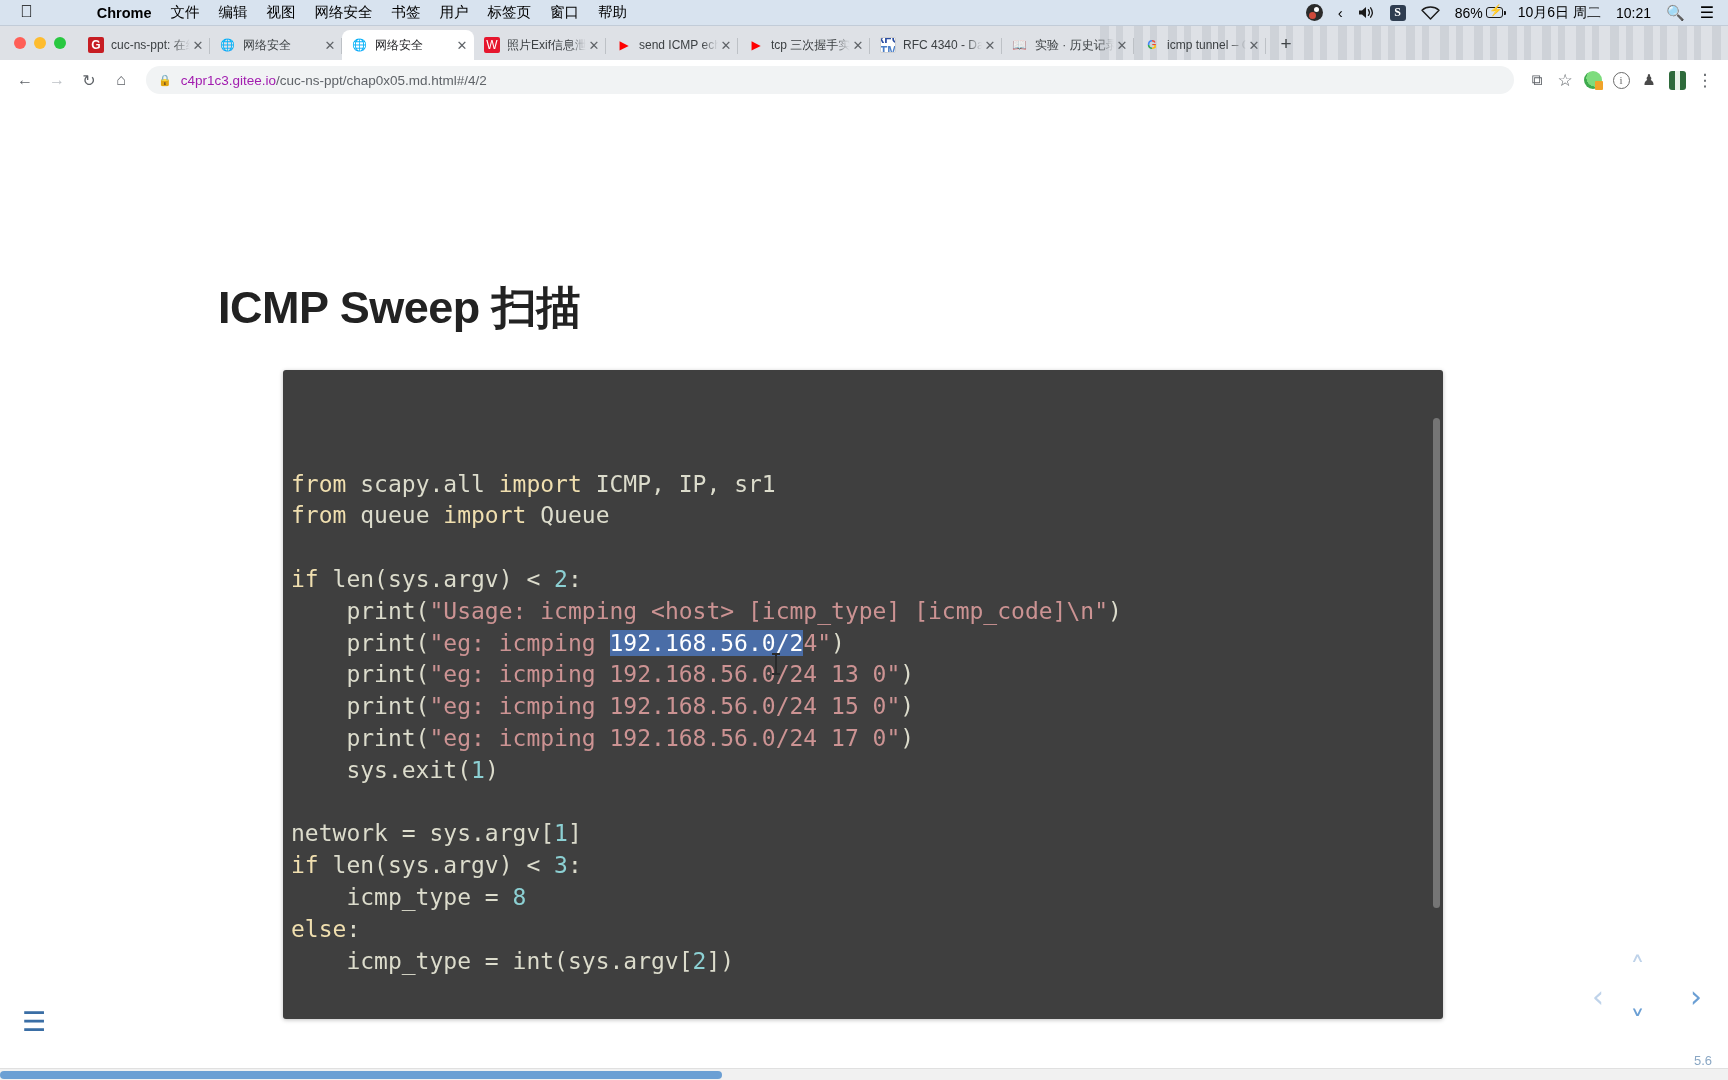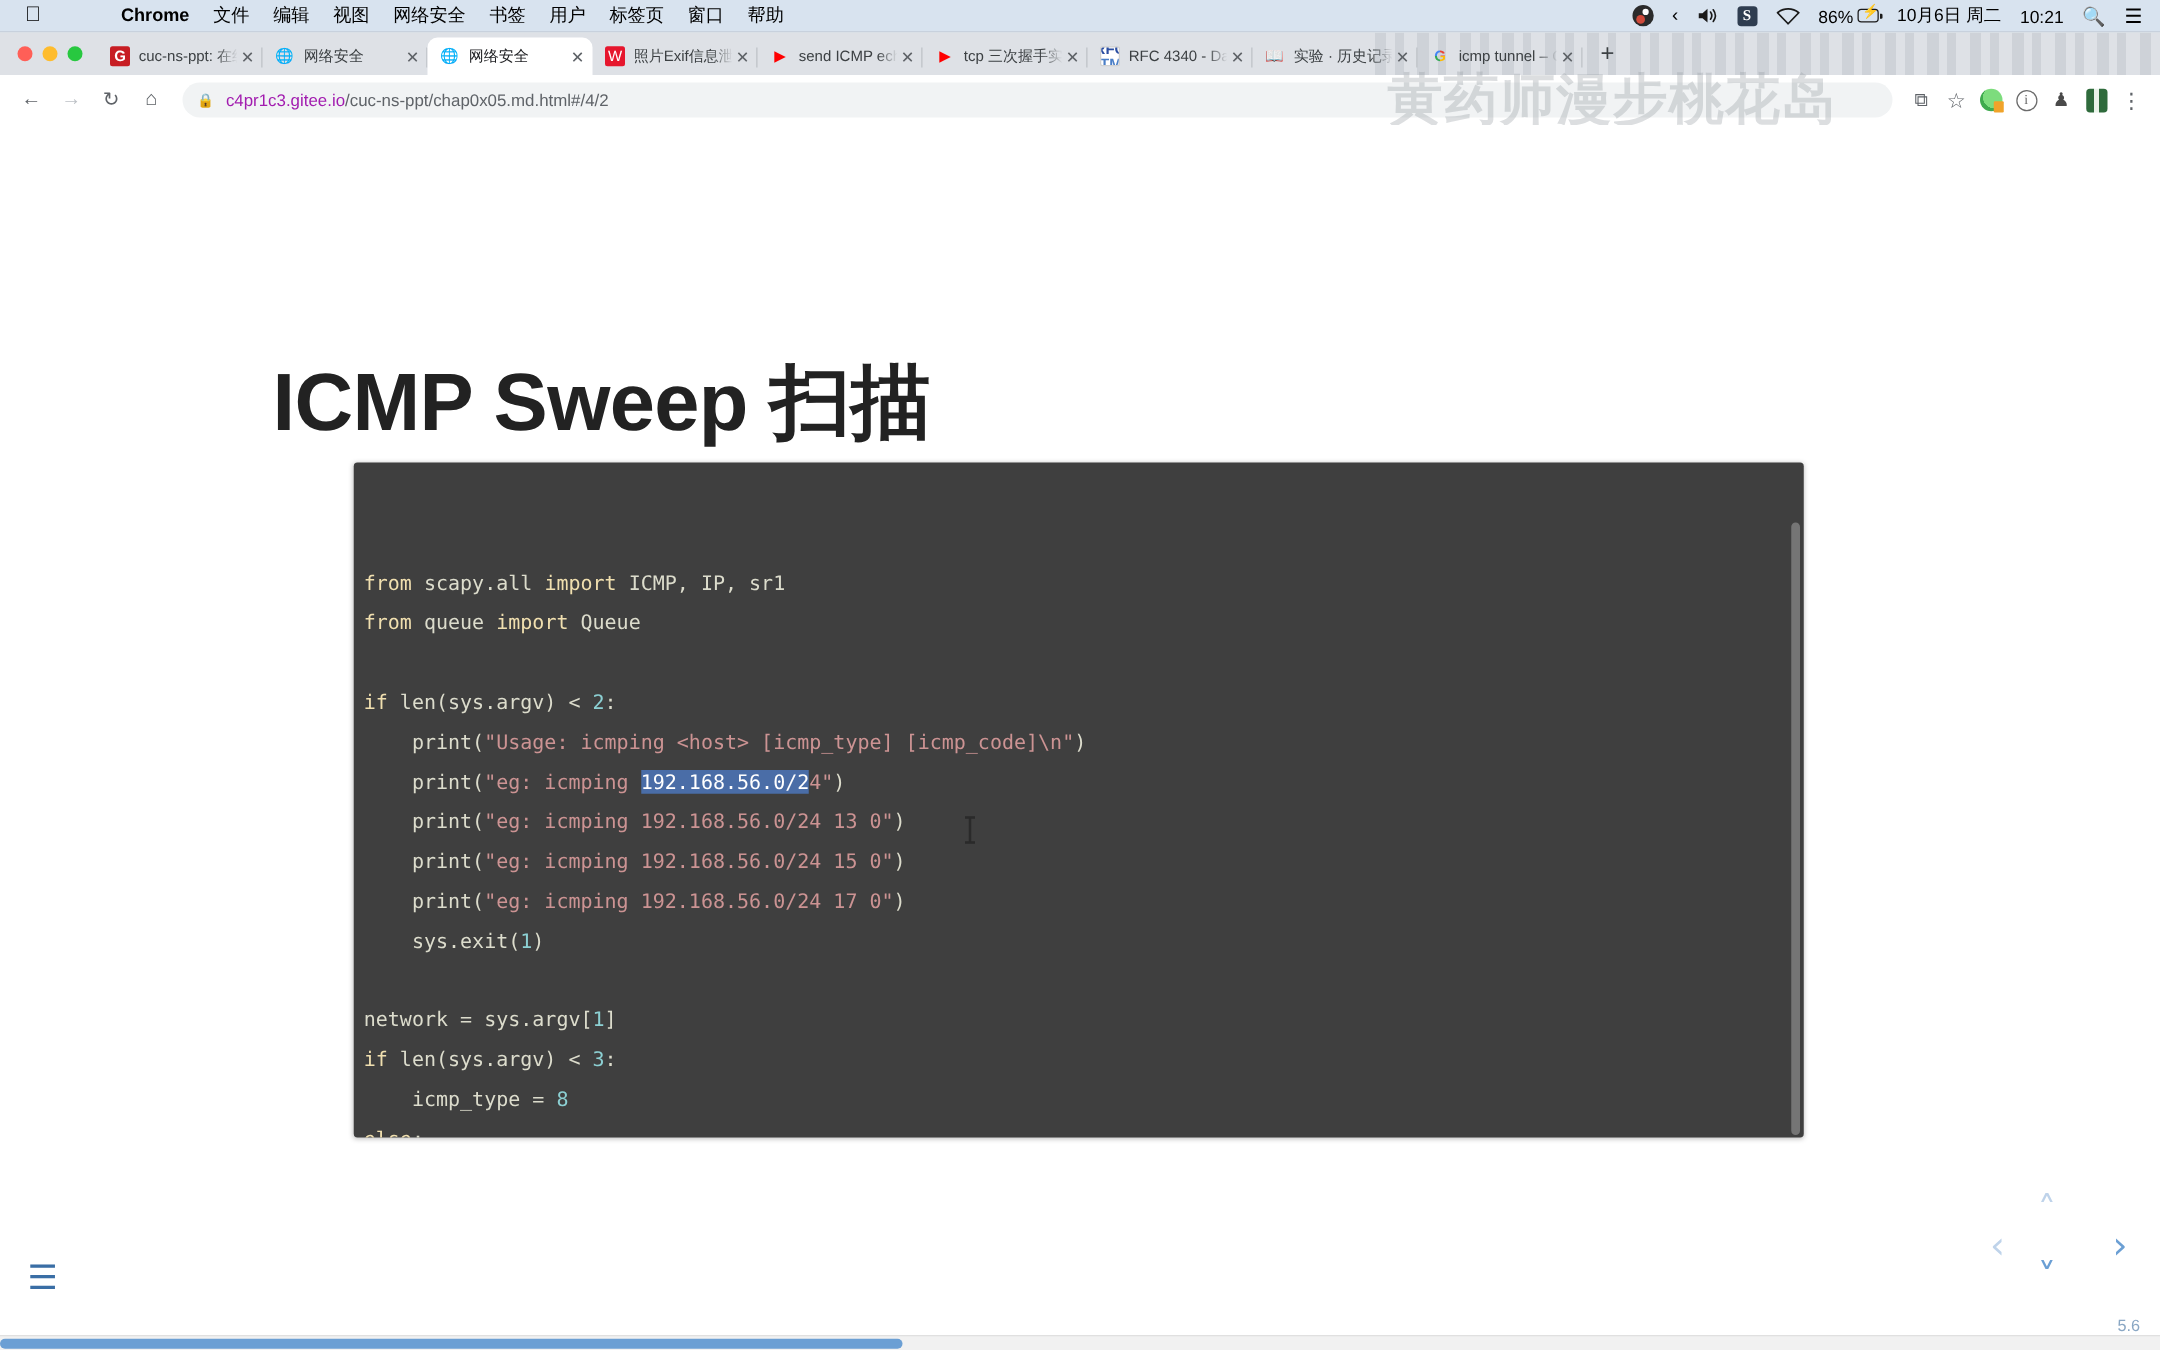--- a/index.html
+++ b/index.html
@@ -187,36 +187,36 @@
 
   
   #page {
     position: absolute; top: 74px; left: 0;
     width: 1728px; height: 980px;
     background: #fff; overflow: hidden;
   }
 
   #slide-title {
     position: absolute; left: 218px; top: 178px;
-    font-size: 65px; font-weight: bold; color: #222;
+    font-size: 45px; font-weight: bold; color: #222;
     letter-spacing: -0.5px;
   }
 
   
   #codeblock {
     position: absolute; left: 283px; top: 270px;
-    width: 1160px; height: 540px;
+    width: 1160px; height: 649px;
     background: #3f3f3f;
     border-radius: 3px;
     box-shadow: 0 1px 4px rgba(0,0,0,0.25);
     overflow: hidden;
     font-family: "DejaVu Sans Mono", monospace;
-    font-size: 16px; line-height: 31.8px;
+    font-size: 23px; line-height: 31.8px;
     color: #dcdccc;
-    padding: 17px 0 0 8px;
+    padding: 35px 0 0 8px;
     white-space: pre;
   }
   #codeblock .kw   { color: #f0dfaf; }
   #codeblock .num  { color: #8cd0d3; }
   #codeblock .str  { color: #cc9393; }
   #codeblock .plain{ color: #dcdccc; }
   #codeblock .sel  { background: #4a6da7; color: #ffffff; }
 
   #code-scrollbar {
     position: absolute; right: 3px; top: 48px;
@@ -432,21 +432,20 @@
         <span class="ext-circ">i</span>
       </div>
     <div class="tbtn tbtn-sm">
         <span class="ext-pin">♟</span>
       </div>
     <div class="tbtn tbtn-sm">
         <span class="ext-cap"></span>
       </div>
     <div class="tbtn tbtn-sm" style="font-size:17px">⋮</div>
 
-    <div id="watermark">黄药师漫步桃花岛</div>
   </div>
 
   <div id="page">
 
     <h1 id="slide-title">ICMP Sweep 扫描</h1>
 
     <div id="codeblock">
       <div id="code-text"><div><span class="kw">from</span><span class="plain"> scapy.all </span><span class="kw">import</span><span class="plain"> ICMP, IP, sr1</span></div><div><span class="kw">from</span><span class="plain"> queue </span><span class="kw">import</span><span class="plain"> Queue</span></div><div>&nbsp;</div><div><span class="kw">if</span><span class="plain"> len(sys.argv) &lt; </span><span class="num">2</span><span class="plain">:</span></div><div><span class="plain">    print(</span><span class="str">"Usage: icmping &lt;host&gt; [icmp_type] [icmp_code]\n"</span><span class="plain">)</span></div><div><span class="plain">    print(</span><span class="str">"eg: icmping </span><span class="sel">192.168.56.0/2</span><span class="str">4"</span><span class="plain">)</span></div><div><span class="plain">    print(</span><span class="str">"eg: icmping 192.168.56.0/24 13 0"</span><span class="plain">)</span></div><div><span class="plain">    print(</span><span class="str">"eg: icmping 192.168.56.0/24 15 0"</span><span class="plain">)</span></div><div><span class="plain">    print(</span><span class="str">"eg: icmping 192.168.56.0/24 17 0"</span><span class="plain">)</span></div><div><span class="plain">    sys.exit(</span><span class="num">1</span><span class="plain">)</span></div><div>&nbsp;</div><div><span class="plain">network = sys.argv[</span><span class="num">1</span><span class="plain">]</span></div><div><span class="kw">if</span><span class="plain"> len(sys.argv) &lt; </span><span class="num">3</span><span class="plain">:</span></div><div><span class="plain">    icmp_type = </span><span class="num">8</span></div><div><span class="kw">else</span><span class="plain">:</span></div><div><span class="plain">    icmp_type = int(sys.argv[</span><span class="num">2</span><span class="plain">])</span></div></div>
       <div id="code-scrollbar"></div>
     </div>

